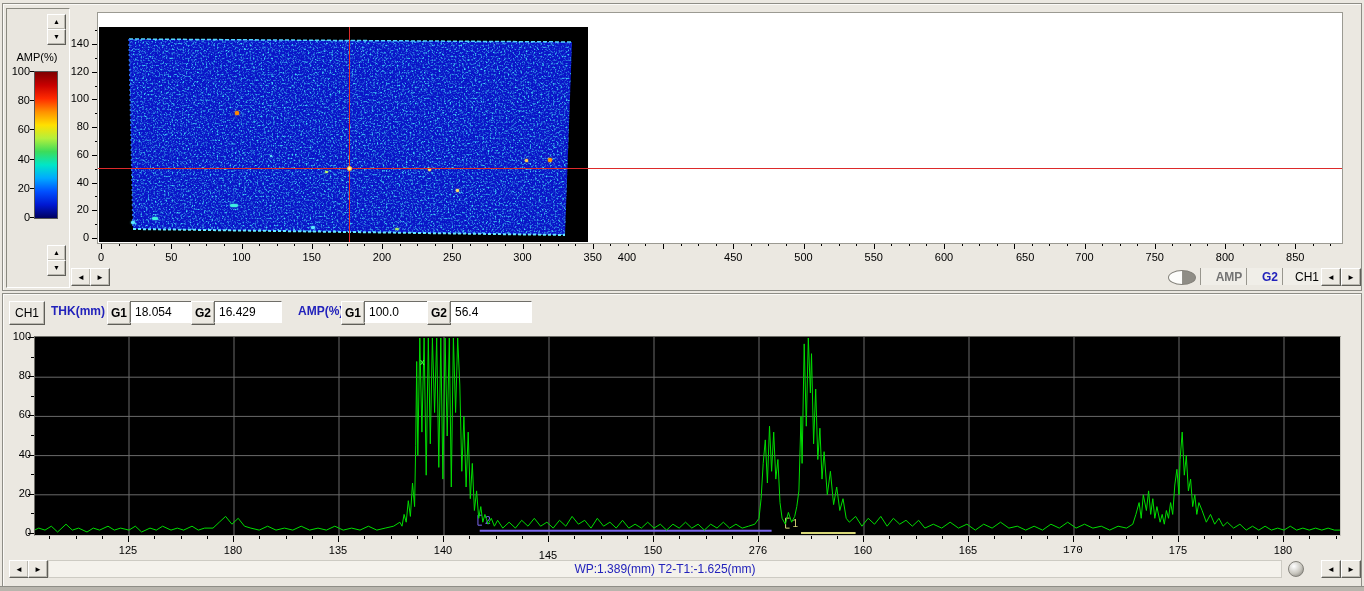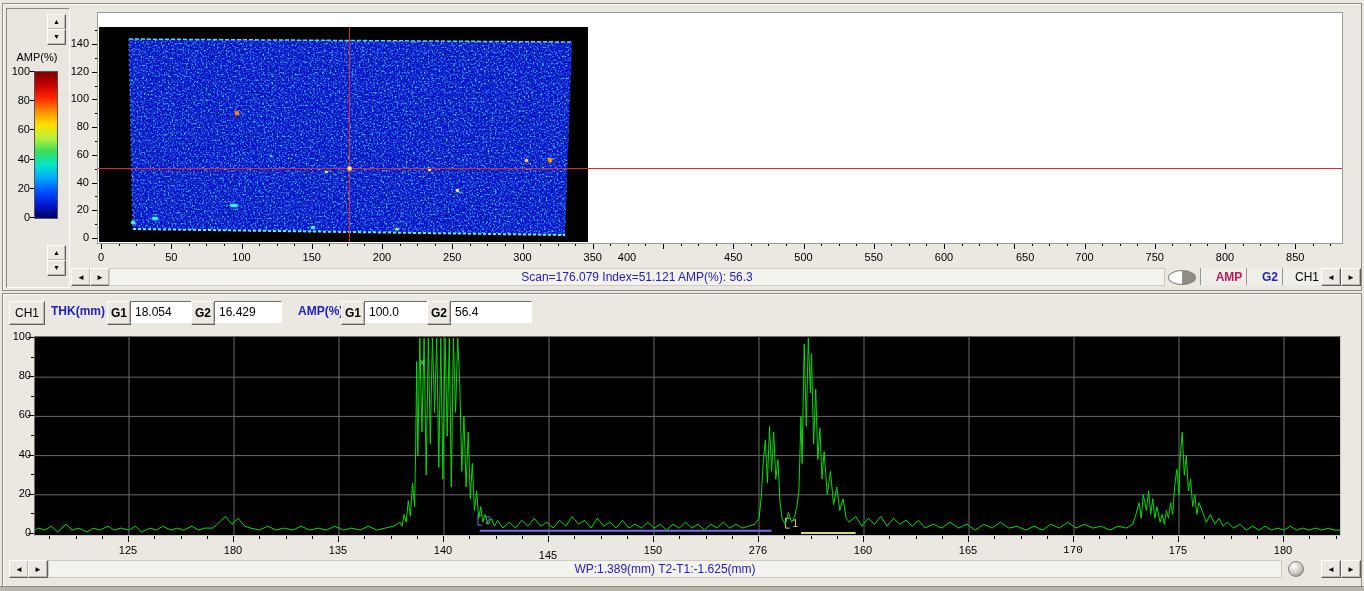--- a/index.html
+++ b/index.html
@@ -237,25 +237,22 @@
       <div class="xdot" id="crosshair-dot" style="left: 249.391px; top: 153.162px;"></div>
     </div>
 
     <div class="statusrow" style="left:0;top:264px;width:1356px;">
       <div class="btn3d scrl" style="left:68px;top:0;">
           <span>◄</span>
         </div>
       <div class="btn3d scrl" style="left:87px;top:0;">
           <span>►</span>
         </div>
-      <div class="track" style="left:106px;top:0;width:1054px;">
-        <span class="bluetxt">Scan=176.079 Index=51.121  AMP(%): 56.3</span>
-      </div>
       <div class="ovalbtn" style="left:1165px;top:2px;"></div>
-      <div class="tabcell" style="left:1197px;top:0;width:44px;color:#be185d;">AMP</div>
+      <div class="tabcell" style="left:1197px;top:0;width:44px;color:#737373;">AMP</div>
       <div class="tabcell" style="left:1243px;top:0;width:34px;color:#2222bb;">G2</div>
       <div class="tabcell" style="left:1279px;top:0;width:36px;color:#000;font-weight:normal;">CH1</div>
       <div class="btn3d scrl" style="left:1318px;top:0;">
           <span>◄</span>
         </div>
       <div class="btn3d scrl" style="left:1338px;top:0;">
           <span>►</span>
         </div>
     </div>
   </div>

